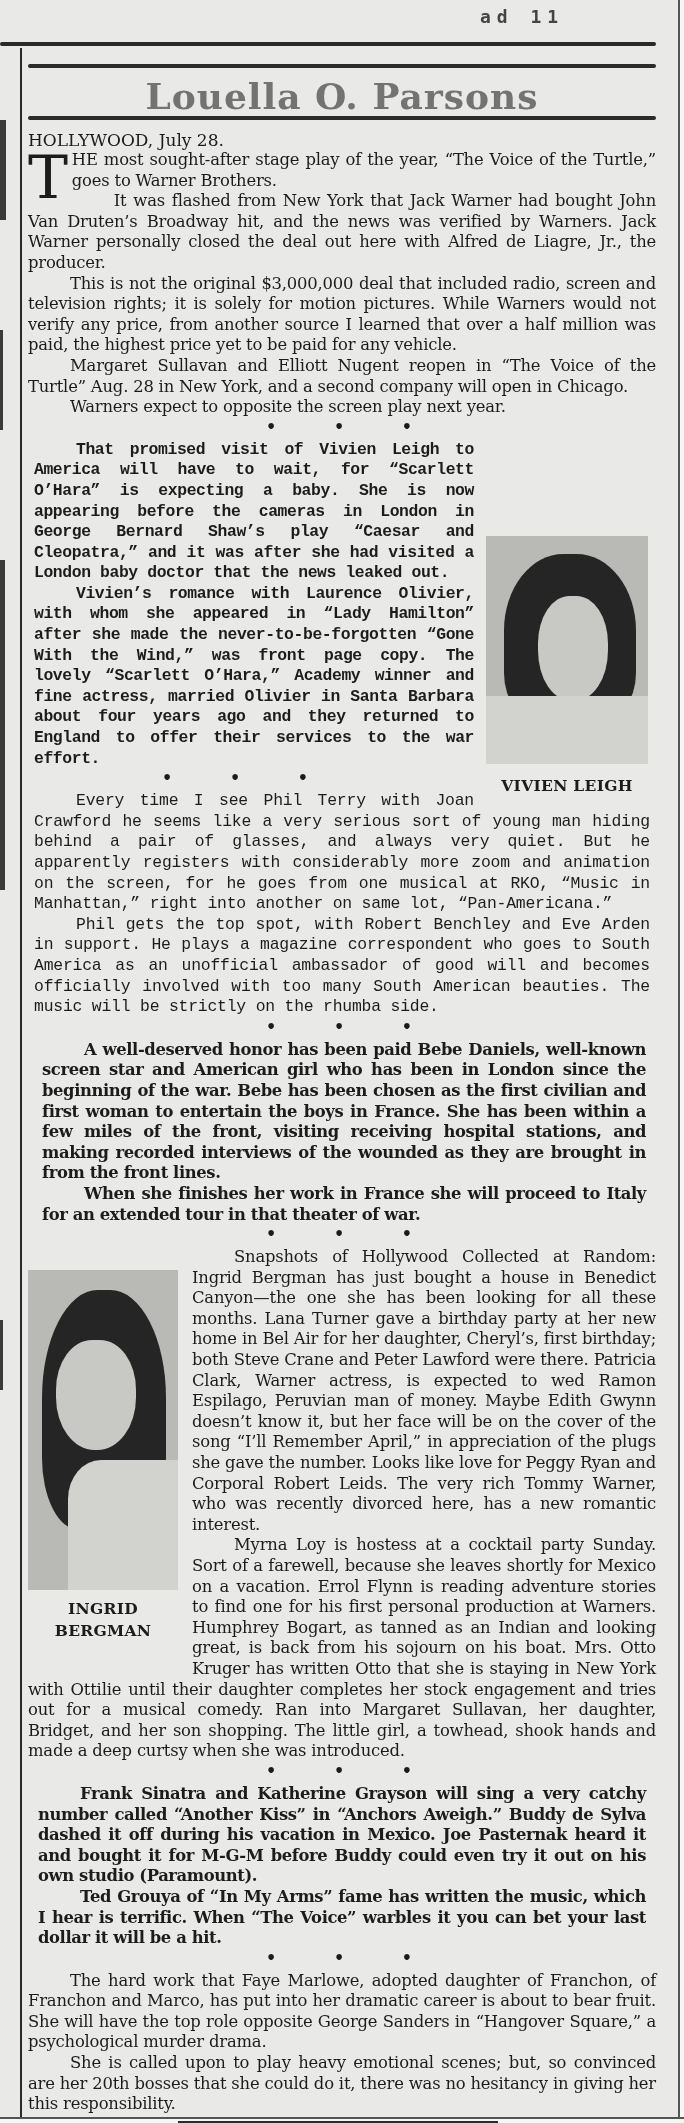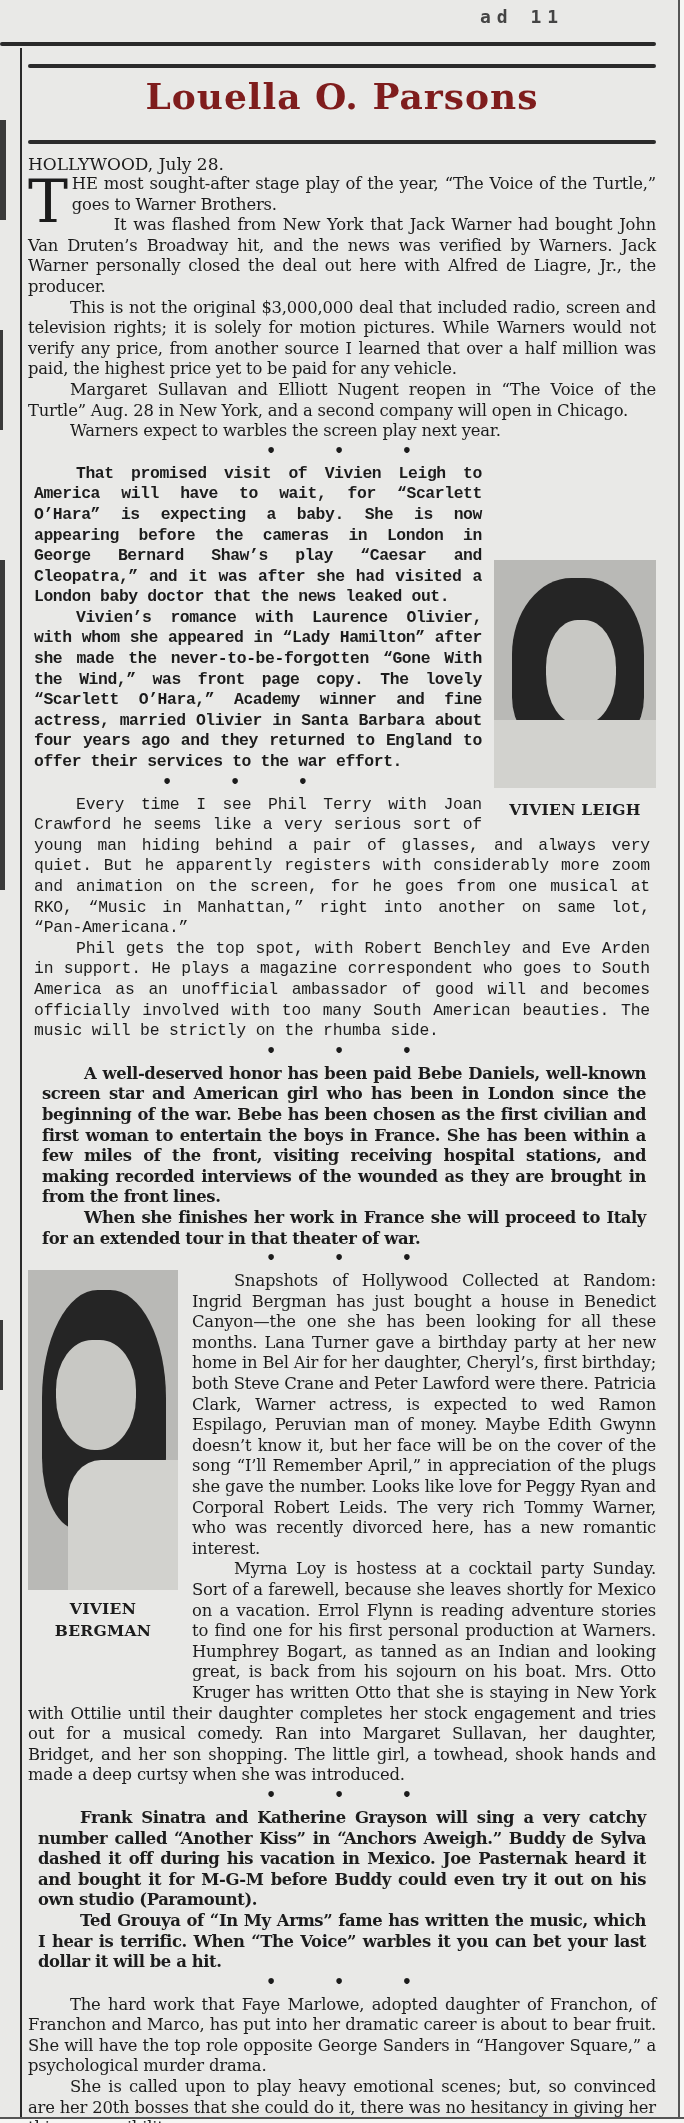--- a/index.html
+++ b/index.html
@@ -32,21 +32,21 @@
     position: absolute; left: 0; width: 6px; background: #3a3a3a;
   }
   .column {
     position: absolute; top: 48px; left: 28px; width: 628px;
   }
   .masthead-rule {
     height: 4px; background: #2b2b2b; border-radius: 2px; margin-top: 16px;
   }
   .masthead {
     text-align: center; font-family: "DejaVu Serif", serif; font-weight: bold;
-    font-size: 36px; letter-spacing: 1px; color: #7f1d1d; line-height: 56px; height: 72px;
+    font-size: 36px; letter-spacing: 1px; color: #737373; line-height: 56px; height: 48px;
   }
   .masthead-rule2 { height: 4px; background: #2b2b2b; border-radius: 2px; margin-top: 0; }
   .dateline {
     padding-right: 38px; font-size: 17px; line-height: 20px; margin-top: 10px;
   }
   p {
     font-size: 16.4px; line-height: 20.6px; text-align: justify; text-indent: 42px;
     letter-spacing: -0.2px;
   }
   .bold p, p.bold { font-weight: bold; letter-spacing: -0.4px; }
@@ -60,21 +60,21 @@
   }
   .photo {
     background: #b9b9b6; position: relative; overflow: hidden;
   }
   .photo .hair { position: absolute; background: #252525; border-radius: 45% 45% 30% 30%; }
   .photo .face { position: absolute; background: #c8c8c4; border-radius: 45% 45% 48% 48%; }
   .photo .body { position: absolute; background: #d2d2ce; }
   .caption {
     font-weight: bold; font-size: 15.5px; text-align: center; line-height: 20px; letter-spacing: 0.3px;
   }
-  .vl-wrap { float: right; width: 162px; margin: 96px 0 4px 12px; }
+  .vl-wrap { float: right; width: 162px; margin: 96px 8px 4px 12px; }
   .sec-vl p { padding-left: 6px; padding-right: 6px; font-family: Liberation Mono, monospace; }
   .sec-bebe p { padding-left: 14px; padding-right: 10px; }
   .sec-frank p { padding-left: 10px; padding-right: 10px; }
   .end-rule { width: 320px; height: 3px; background: #2b2b2b; margin: 6px 0 0 150px; }
 </style>
 </head>
 <body>
 
 <div class="page-label" data-name="page-label">ad 11</div>
 <div class="top-rule" data-name="page-top-rule"></div>
@@ -93,21 +93,21 @@
 
   <div class="dateline" data-name="dateline">HOLLYWOOD, July 28.</div>
 
   <section data-name="section-voice-of-turtle">
     <p class="dropcap-par" data-name="lead-paragraph">
       <span class="dropcap" data-name="drop-cap">T</span><span>HE most sought-after stage play of the year, “The Voice of the Turtle,” goes to Warner Brothers.</span>
     </p>
     <p data-name="paragraph">It was flashed from New York that Jack Warner had bought John Van Druten’s Broadway hit, and the news was verified by Warners. Jack Warner personally closed the deal out here with Alfred de Liagre, Jr., the producer.</p>
     <p data-name="paragraph">This is not the original $3,000,000 deal that included radio, screen and television rights; it is solely for motion pictures. While Warners would not verify any price, from another source I learned that over a half million was paid, the highest price yet to be paid for any vehicle.</p>
     <p data-name="paragraph">Margaret Sullavan and Elliott Nugent reopen in “The Voice of the Turtle” Aug. 28 in New York, and a second company will open in Chicago.</p>
-    <p data-name="paragraph">Warners expect to warbles the screen play next year.</p>
+    <p data-name="paragraph">Warners expect to opposite the screen play next year.</p>
   </section>
 
   <div class="dots" data-name="section-separator">• • •</div>
 
   <section class="sec-vl" data-name="section-vivien-leigh">
     <figure class="vl-wrap" data-name="vivien-leigh-photo-figure">
       <div class="photo" style="width:162px;height:228px" data-name="vivien-leigh-photo">
         <div class="hair" style="left:18px;top:18px;width:132px;height:170px"></div>
         <div class="face" style="left:52px;top:60px;width:70px;height:105px"></div>
         <div class="body" style="left:0;top:160px;width:162px;height:68px"></div>
@@ -155,21 +155,21 @@
   <div class="end-rule" data-name="column-end-rule"></div>
 </article>
 
 <figure data-name="ingrid-bergman-photo-figure" style="position:absolute;left:28px;top:1270px;width:150px;">
   <div class="photo" style="width:150px;height:320px" data-name="ingrid-bergman-photo">
     <div class="hair" style="left:14px;top:20px;width:124px;height:240px"></div>
     <div class="face" style="left:28px;top:70px;width:80px;height:110px"></div>
     <div class="body" style="left:40px;top:190px;width:110px;height:130px;border-radius:30% 0 0 0"></div>
   </div>
   <figcaption class="caption" style="margin-top:8px;line-height:22px" data-name="photo-caption">
-    <div>VIVIEN</div>
+    <div>INGRID</div>
     <div>BERGMAN</div>
   </figcaption>
 </figure>
 
 <style>
   
   section[data-name="section-snapshots"] { position: relative; }
   section[data-name="section-snapshots"]::before {
     content: ""; float: left; width: 164px; height: 382px; margin-top: 42px;
   }

